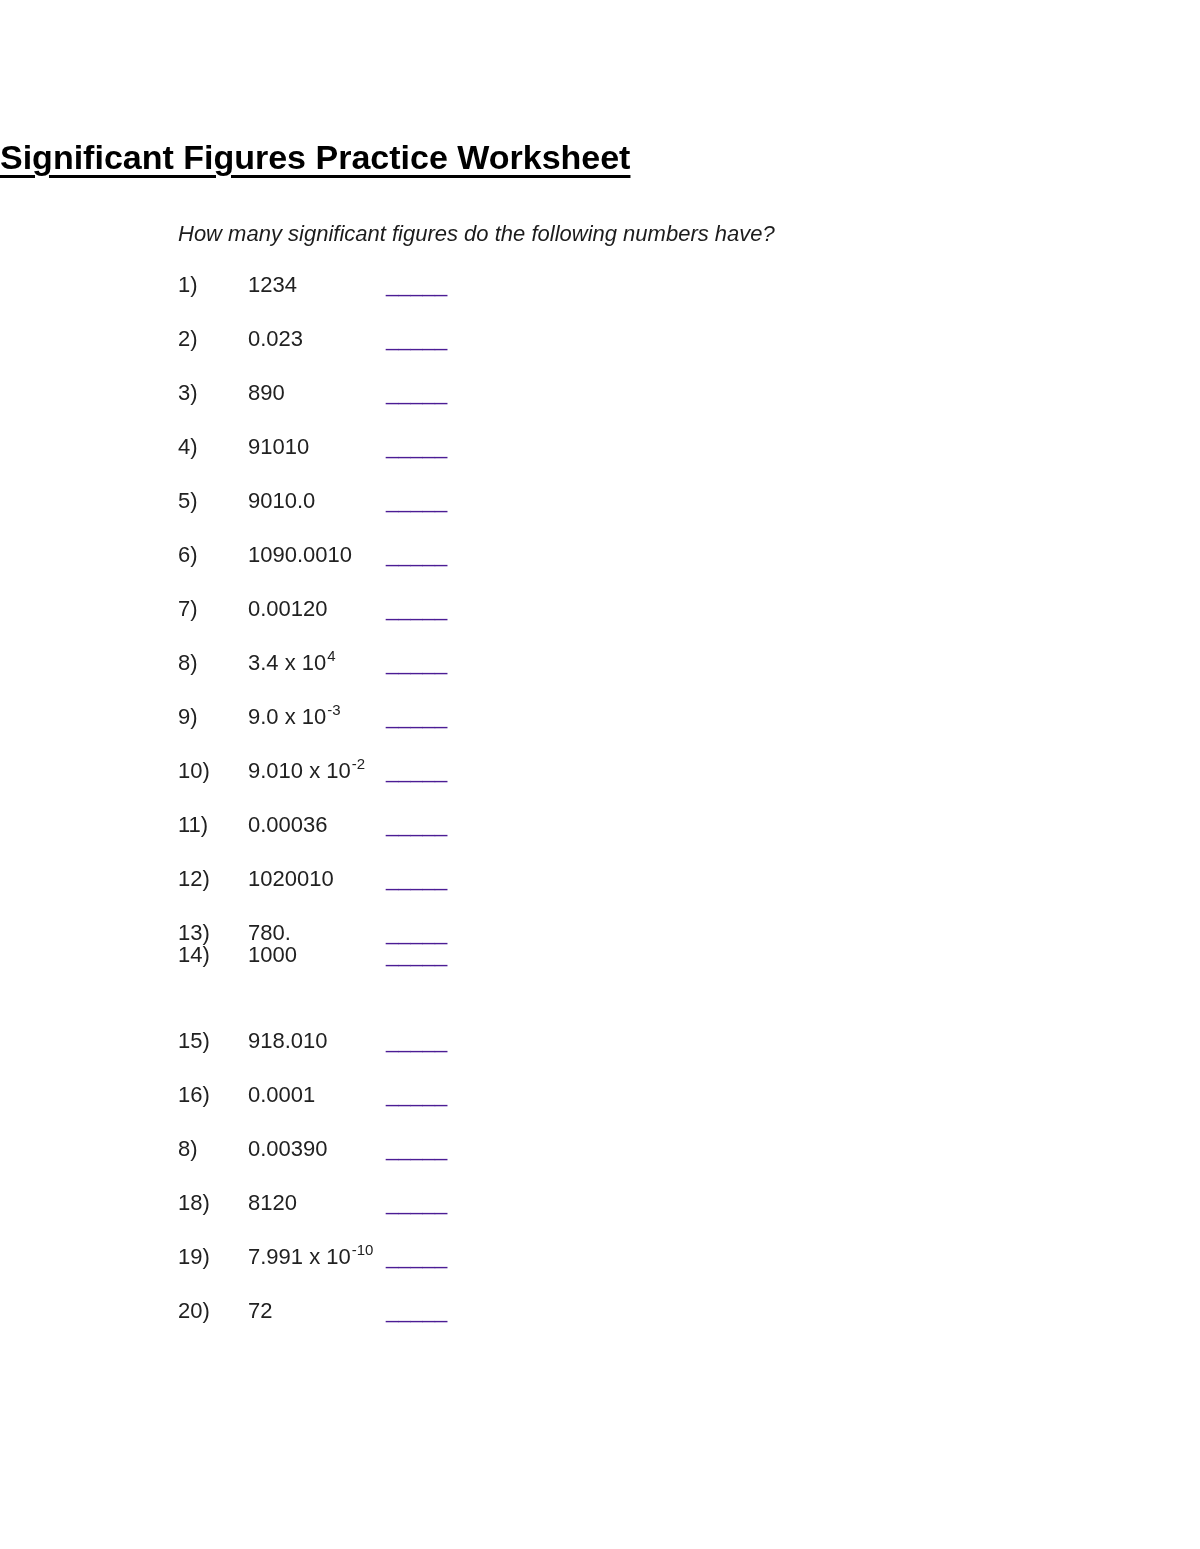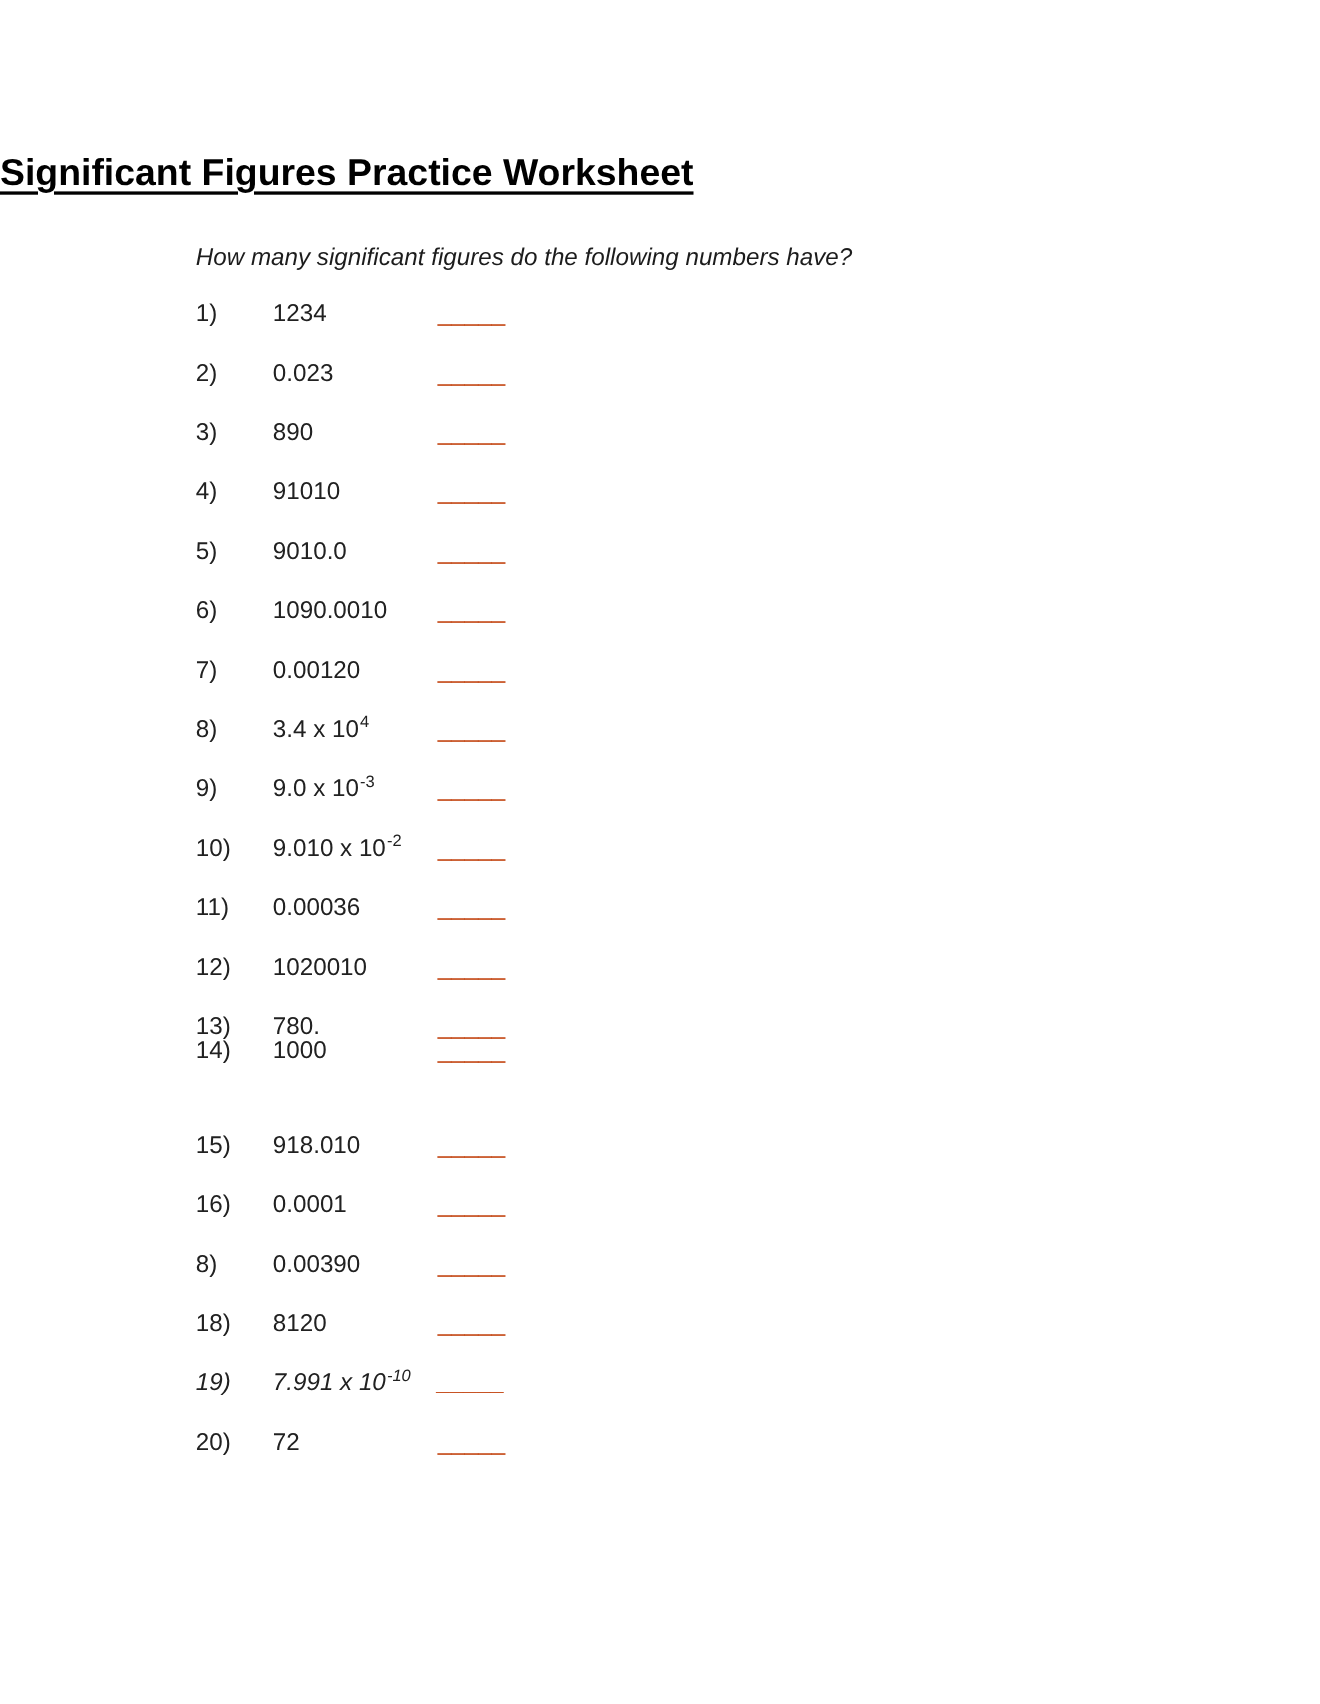--- a/index.html
+++ b/index.html
@@ -59,22 +59,21 @@
     display: inline-block;
     min-width: 138px;
   }
   .q-exp {
     font-size: 15px;
     position: relative;
     top: -9px;
     margin-left: 1px;
   }
   .q-blank {
-    color: #c2410c;
-    margin-left: 12px;
+    color: #4c1d95;
   }
 </style>
 </head>
 <body>
 
 <div class="page">
   <h1 class="title">Significant Figures Practice Worksheet</h1>
   <p class="subtitle">How many significant figures do the following numbers have?</p>
   <div id="question-list">
       <div class="question-row" style="top: 274px;">
@@ -160,21 +159,21 @@
       <div class="question-row" style="top: 1138px;">
         <span class="q-num">8)</span>
         <span class="q-value">0.00390</span>
         <span class="q-blank">_____</span>
       </div>
       <div class="question-row" style="top: 1192px;">
         <span class="q-num">18)</span>
         <span class="q-value">8120</span>
         <span class="q-blank">_____</span>
       </div>
-      <div class="question-row" style="top: 1246px; font-style: italic;">
+      <div class="question-row" style="top: 1246px;">
         <span class="q-num">19)</span>
         <span class="q-value">7.991 x 10<span class="q-exp">-10</span></span>
         <span class="q-blank">_____</span>
       </div>
       <div class="question-row" style="top: 1300px;">
         <span class="q-num">20)</span>
         <span class="q-value">72</span>
         <span class="q-blank">_____</span>
       </div>
     </div>

